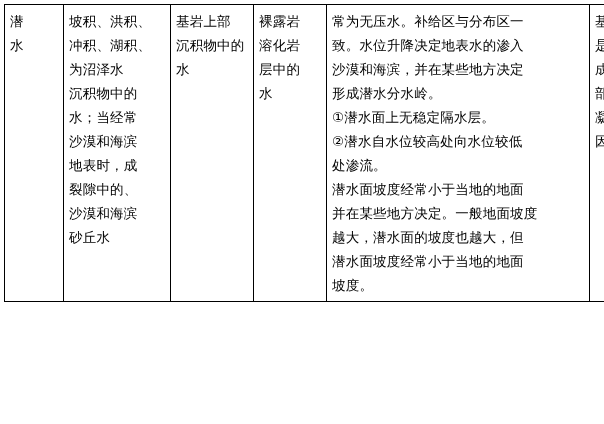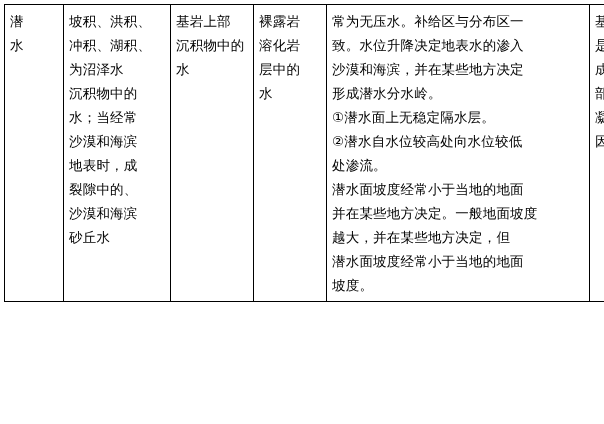--- a/index.html
+++ b/index.html
@@ -86,21 +86,21 @@
         <td class="col-5 cell wide">
           <p>常为无压水。补给区与分布区一</p>
           <p>致。水位升降决定地表水的渗入</p>
           <p>沙漠和海滨，并在某些地方决定</p>
           <p>形成潜水分水岭。</p>
           <p>①潜水面上无稳定隔水层。</p>
           <p>②潜水自水位较高处向水位较低</p>
           <p>处渗流。</p>
           <p>潜水面坡度经常小于当地的地面</p>
           <p>并在某些地方决定。一般地面坡度</p>
-          <p>越大，并在某些地方决定，但</p>
+          <p>越大，潜水面的坡度也越大，但</p>
           <p>潜水面坡度经常小于当地的地面</p>
           <p>坡度。</p>
         </td>
         <td class="col-6 cell narrow">
           <p>基 本 上</p>
           <p>是 渗 入</p>
           <p>成因，局</p>
           <p>部 才 能</p>
           <p>凝 结 成</p>
           <p>因</p>

